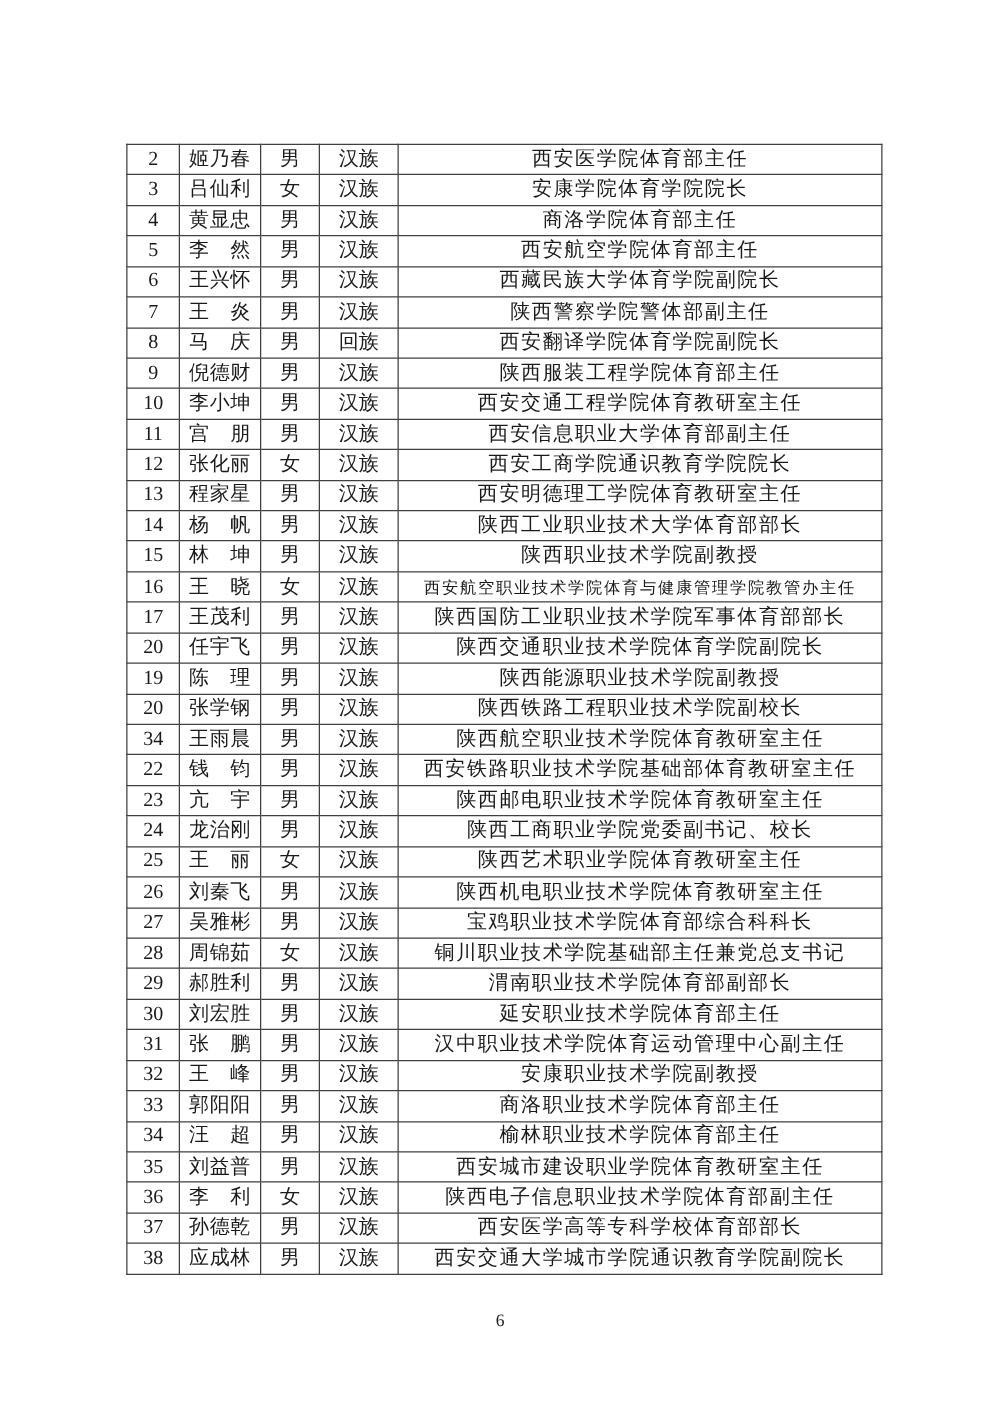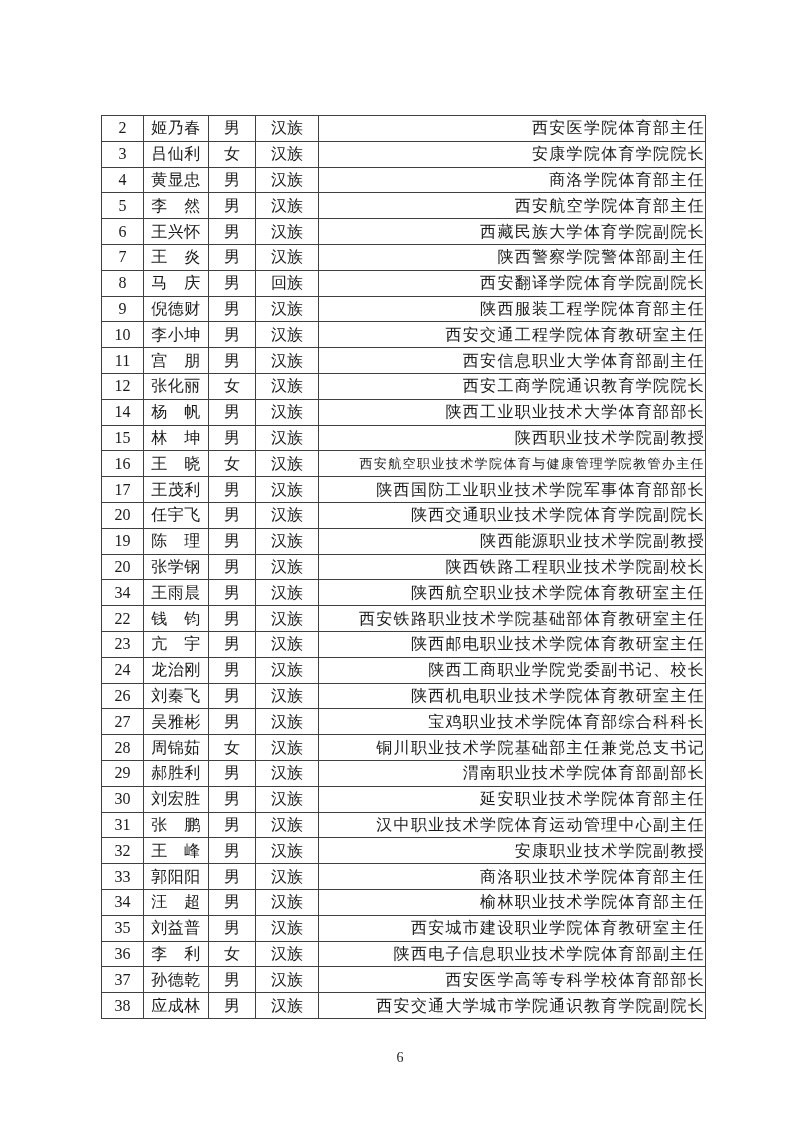--- a/index.html
+++ b/index.html
@@ -38,21 +38,21 @@
   }
   td.c-name {
     text-align: center;
     letter-spacing: 0.5px;
     margin-top: 40px;
   }
   td.c-gender, td.c-ethnicity {
     text-align: center;
   }
   td.c-title {
-    text-align: right;
+    text-align: center;
     padding-left: 8px;
     letter-spacing: 1.3px;
   }
   td.c-title.compact {
     font-size: 13px;
     letter-spacing: 1.4px;
   }
   .page-number {
     position: absolute;
     left: 0; top: 1050px;
@@ -147,20 +147,27 @@
           <td class="c-title">西安信息职业大学体育部副主任</td>
         </tr>
         <tr>
           <td class="c-no">12</td>
           <td class="c-name">张化丽</td>
           <td class="c-gender">女</td>
           <td class="c-ethnicity">汉族</td>
           <td class="c-title">西安工商学院通识教育学院院长</td>
         </tr>
         <tr>
+          <td class="c-no">13</td>
+          <td class="c-name">程家星</td>
+          <td class="c-gender">男</td>
+          <td class="c-ethnicity">汉族</td>
+          <td class="c-title">西安明德理工学院体育教研室主任</td>
+        </tr>
+        <tr>
           <td class="c-no">14</td>
           <td class="c-name">杨　帆</td>
           <td class="c-gender">男</td>
           <td class="c-ethnicity">汉族</td>
           <td class="c-title">陕西工业职业技术大学体育部部长</td>
         </tr>
         <tr>
           <td class="c-no">15</td>
           <td class="c-name">林　坤</td>
           <td class="c-gender">男</td>
@@ -224,20 +231,27 @@
           <td class="c-title">陕西邮电职业技术学院体育教研室主任</td>
         </tr>
         <tr>
           <td class="c-no">24</td>
           <td class="c-name">龙治刚</td>
           <td class="c-gender">男</td>
           <td class="c-ethnicity">汉族</td>
           <td class="c-title">陕西工商职业学院党委副书记、校长</td>
         </tr>
         <tr>
+          <td class="c-no">25</td>
+          <td class="c-name">王　丽</td>
+          <td class="c-gender">女</td>
+          <td class="c-ethnicity">汉族</td>
+          <td class="c-title">陕西艺术职业学院体育教研室主任</td>
+        </tr>
+        <tr>
           <td class="c-no">26</td>
           <td class="c-name">刘秦飞</td>
           <td class="c-gender">男</td>
           <td class="c-ethnicity">汉族</td>
           <td class="c-title">陕西机电职业技术学院体育教研室主任</td>
         </tr>
         <tr>
           <td class="c-no">27</td>
           <td class="c-name">吴雅彬</td>
           <td class="c-gender">男</td>

